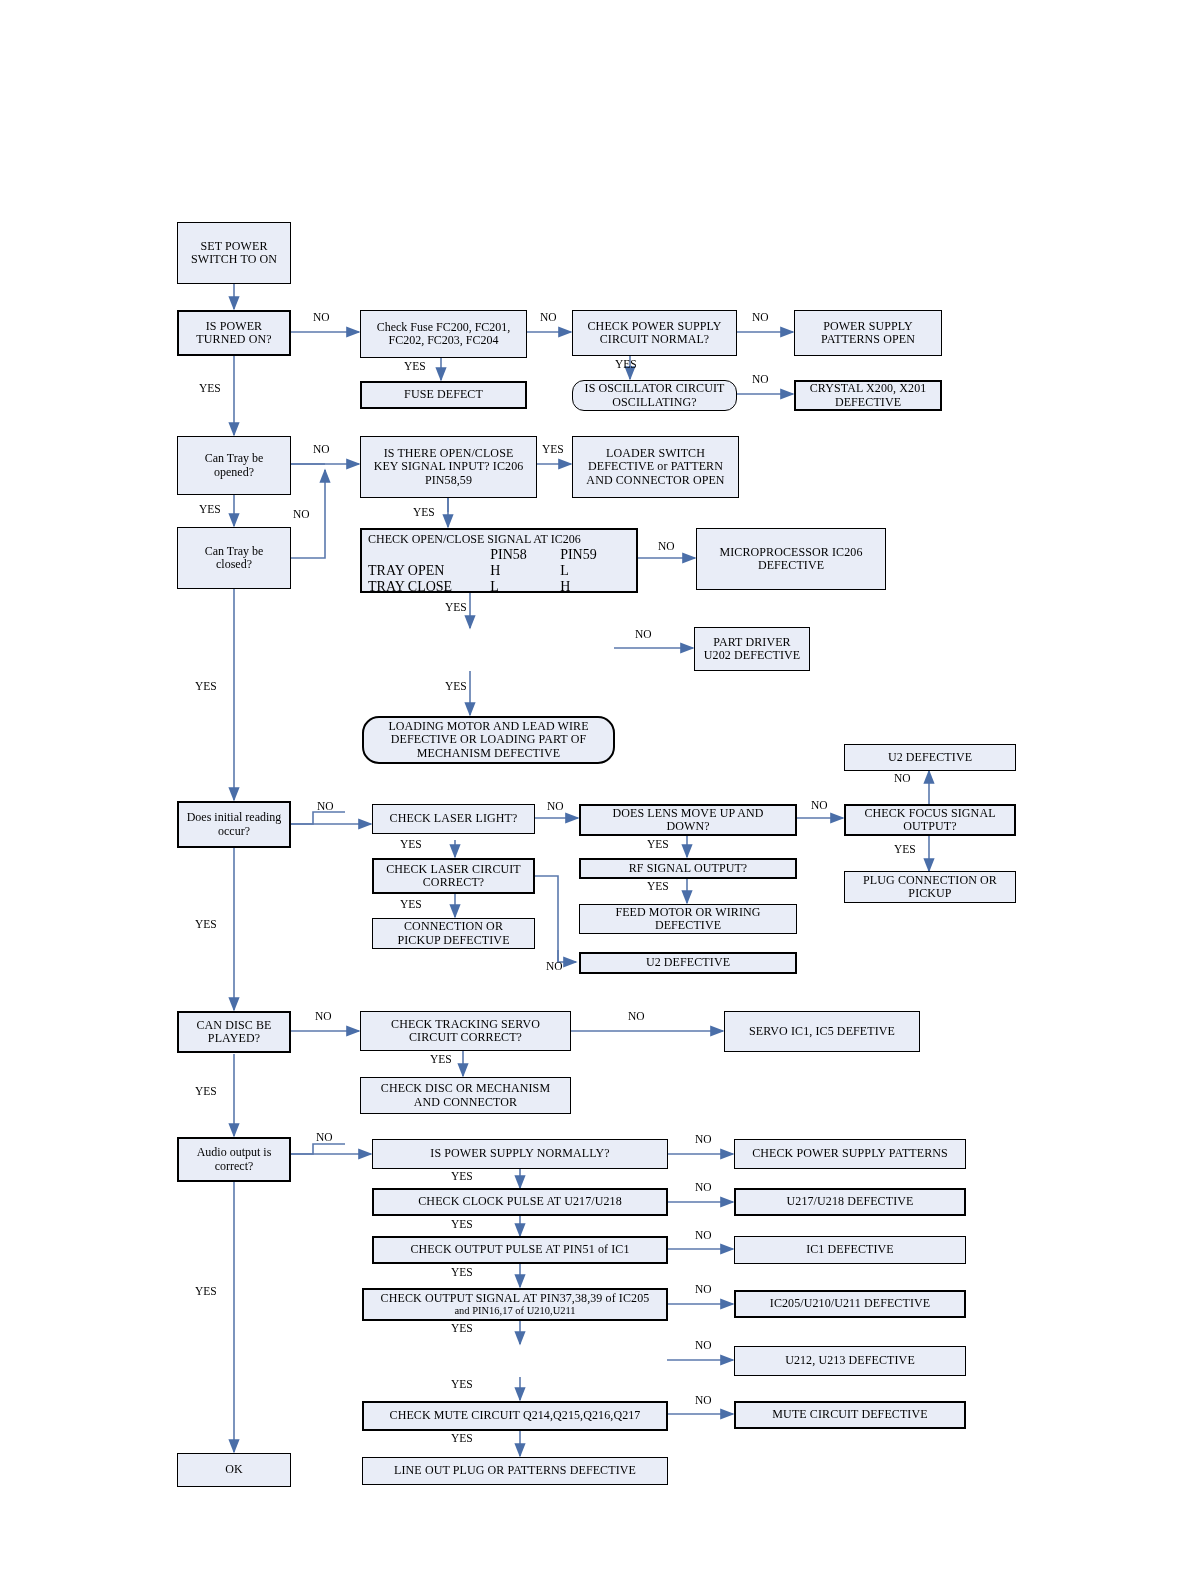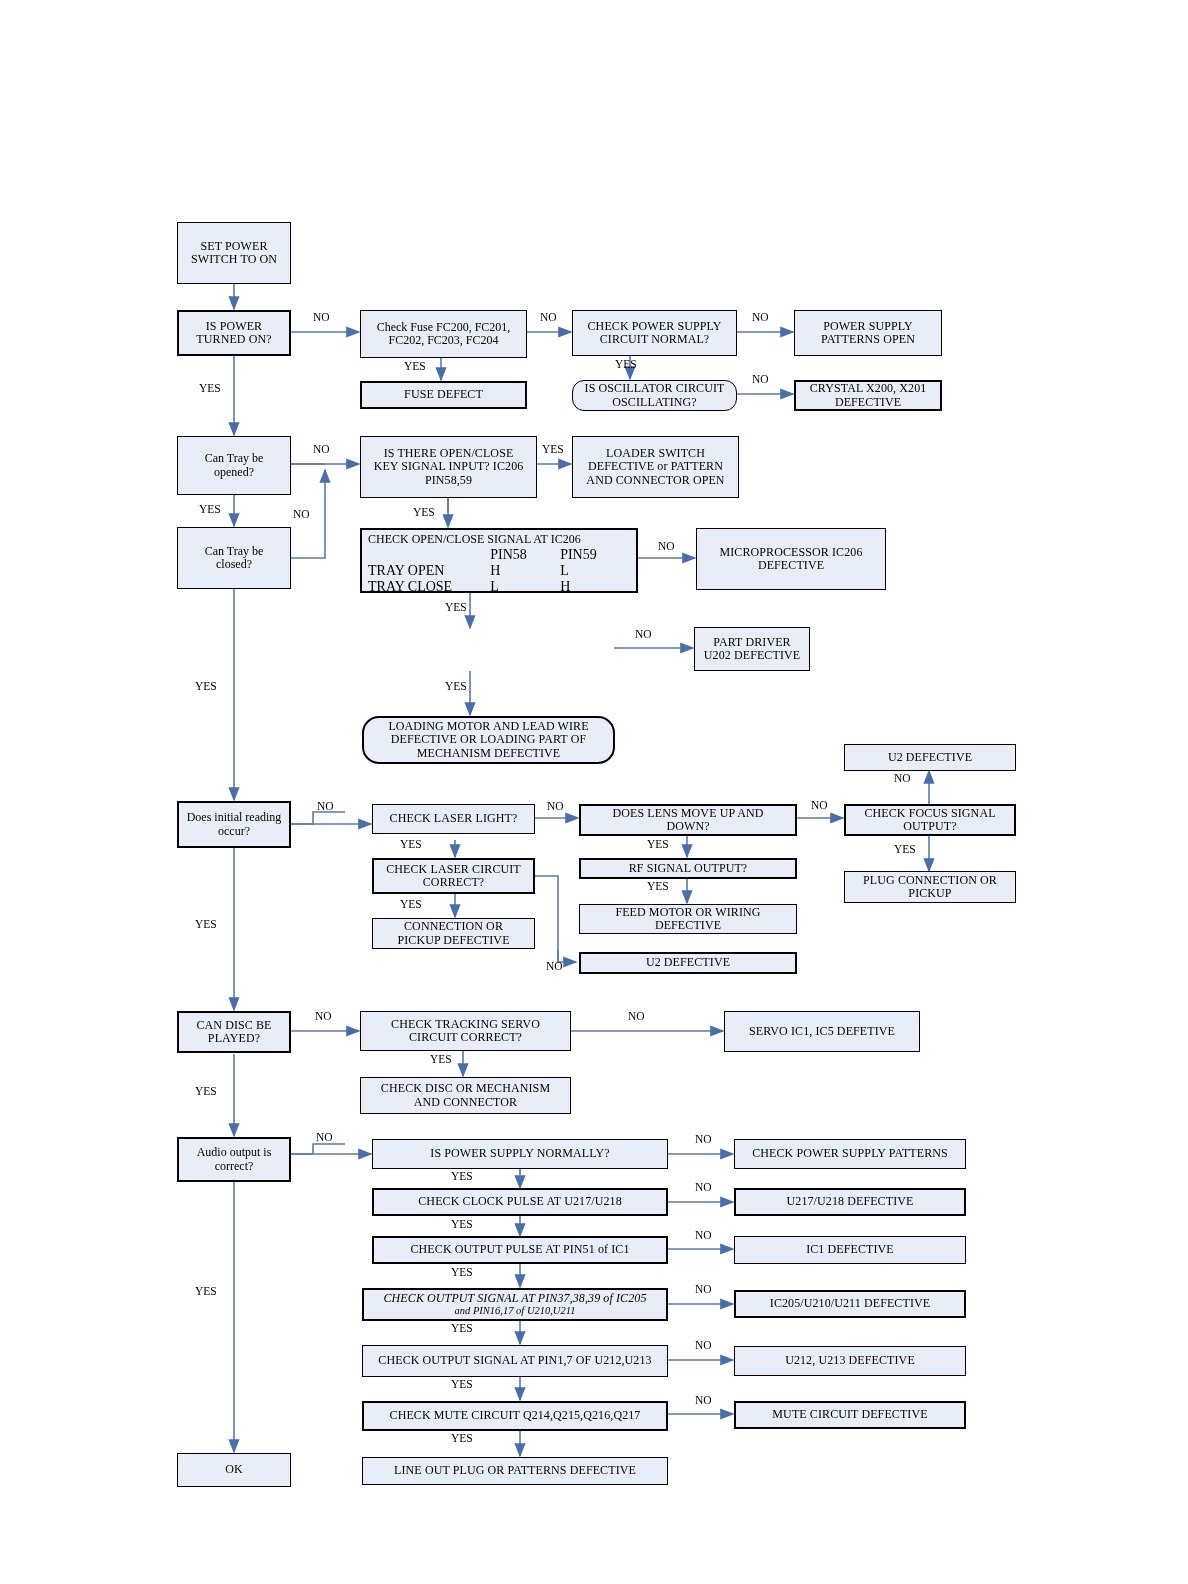--- a/index.html
+++ b/index.html
@@ -359,32 +359,29 @@
   </div>
 
   <div class="box heavy t12 caps" style="left:372px;top:1236px;width:296px;height:28px;">
     <span>CHECK OUTPUT PULSE AT PIN51 of IC1</span>
   </div>
 
   <div class="box t12 caps" style="left:734px;top:1236px;width:232px;height:28px;">
     <span>IC1 DEFECTIVE</span>
   </div>
 
-  <div class="box heavy" style="left:362px;top:1288px;width:306px;height:33px;flex-direction:column;justify-content:center;font-style:italic;">
+  <div class="box heavy" style="left:362px;top:1288px;width:306px;height:33px;flex-direction:column;justify-content:center;">
     <span class="t115 caps">CHECK OUTPUT SIGNAL AT PIN37,38,39 of IC205</span>
     <span class="t10">and PIN16,17 of U210,U211</span>
   </div>
 
   <div class="box heavy t115 caps" style="left:734px;top:1290px;width:232px;height:28px;">
     <span>IC205/U210/U211 DEFECTIVE</span>
   </div>
 
-  <div class="box t12 caps" style="left:362px;top:1345px;width:306px;height:32px;">
-    <span>CHECK OUTPUT SIGNAL AT PIN1,7 OF U212,U213</span>
-  </div>
 
   <div class="box t12 caps" style="left:734px;top:1346px;width:232px;height:30px;">
     <span>U212, U213 DEFECTIVE</span>
   </div>
 
   <div class="box heavy t12 caps" style="left:362px;top:1401px;width:306px;height:30px;">
     <span>CHECK MUTE CIRCUIT Q214,Q215,Q216,Q217</span>
   </div>
 
   <div class="box heavy t12 caps" style="left:734px;top:1401px;width:232px;height:28px;">

